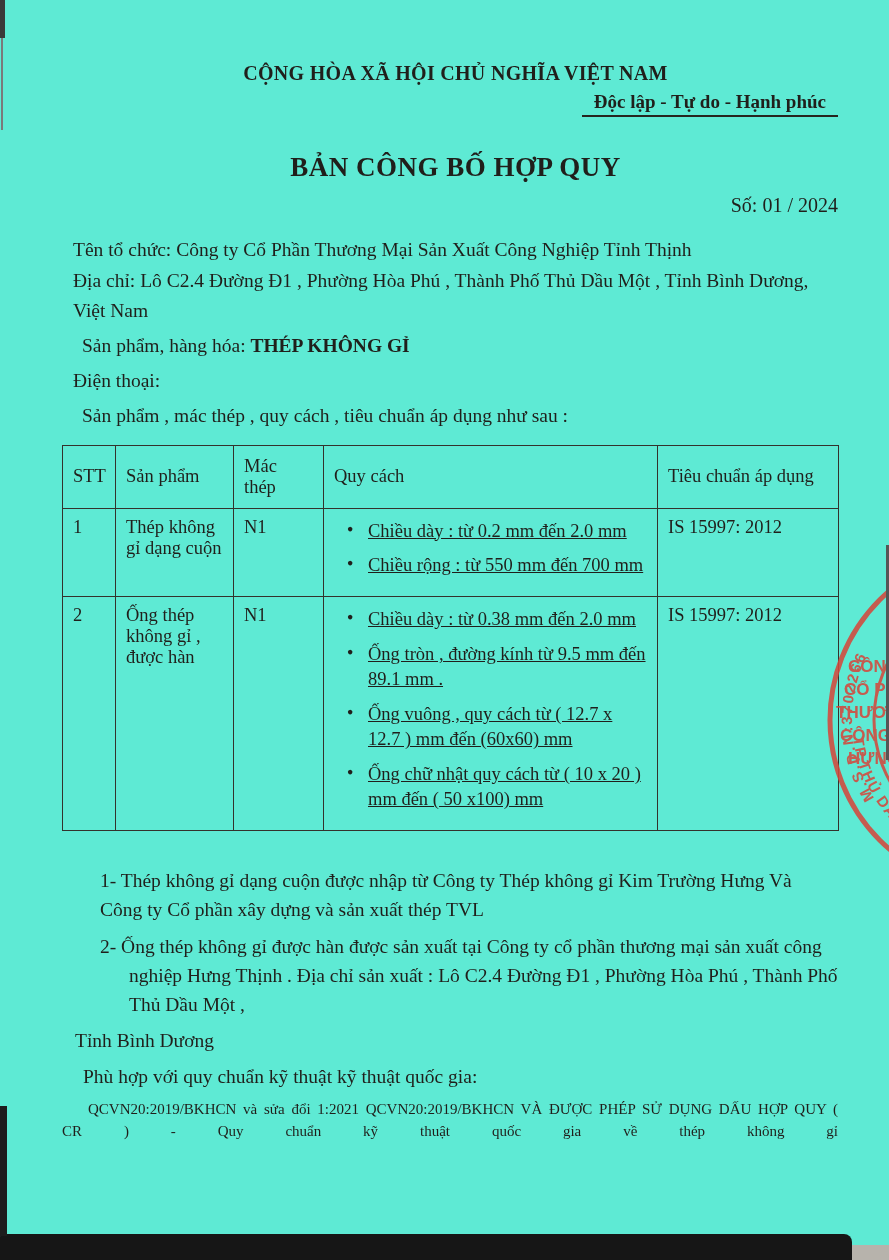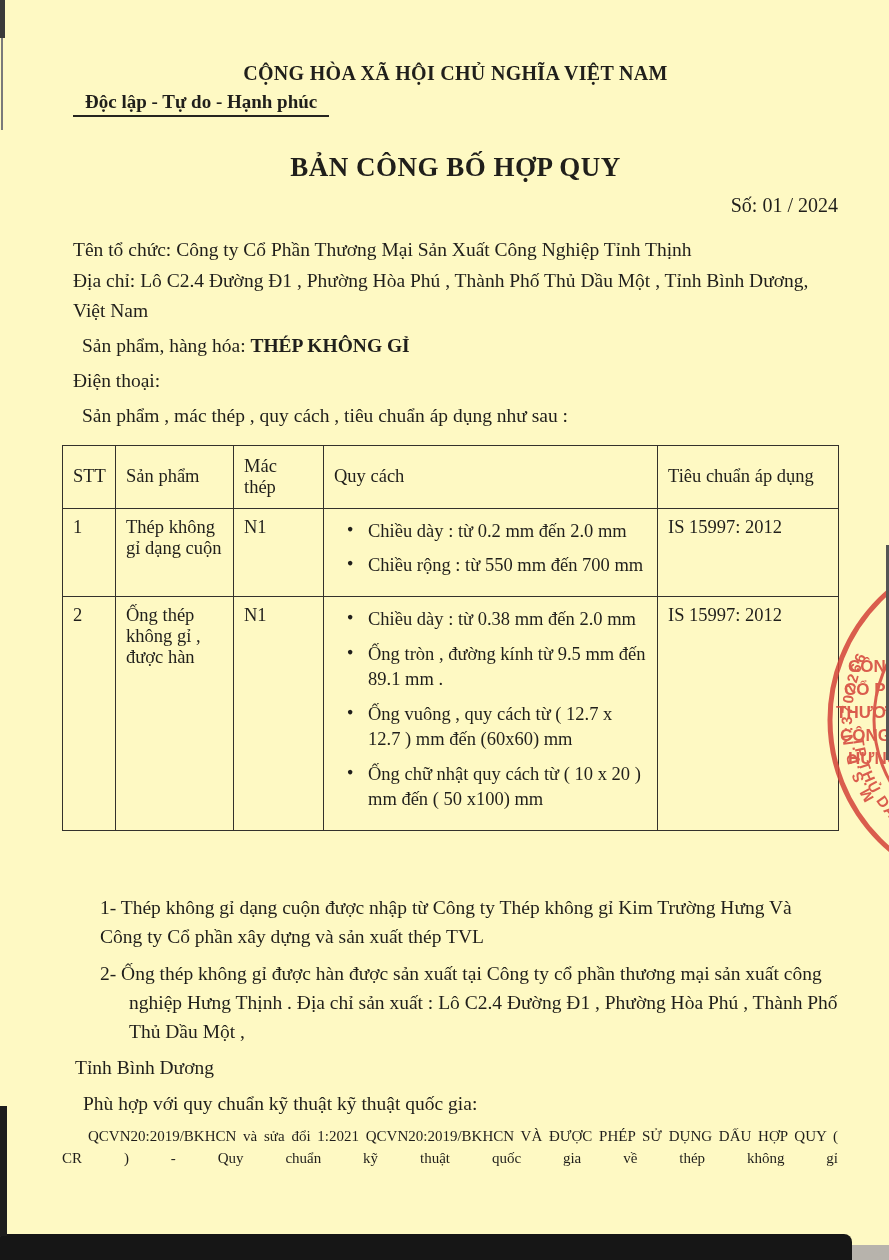--- a/index.html
+++ b/index.html
@@ -6,27 +6,27 @@
   html, body { margin: 0; padding: 0; }
   body {
     width: 889px; height: 1260px;
     font-family: "Liberation Serif", "DejaVu Serif", serif;
     color: #201f1b;
     background: #e8e6e1;
   }
   .page {
     position: relative;
     width: 889px; height: 1260px;
-    background: #fef9c3;
+    background: #5eead4;
     overflow: hidden;
   }
   .content { position: absolute; inset: 0; padding: 62px 51px 0 73px; }
 
   .nat-title { text-align: center; font-weight: bold; font-size: 20px; letter-spacing: 0.3px; }
-  .nat-motto-wrap { text-align: left; margin-top: 6px; }
+  .nat-motto-wrap { text-align: right; margin-top: 6px; }
   .nat-motto { display: inline-block; font-weight: bold; font-size: 19px; padding: 0 12px 2px; border-bottom: 2px solid #26251f; }
 
   .doc-title { text-align: center; font-weight: bold; font-size: 27px; margin-top: 35px; letter-spacing: 0.5px; }
   .doc-number { text-align: right; font-size: 20px; margin-top: 11px; }
 
   .line { font-size: 19.5px; line-height: 1.5; margin: 2px 0; }
   .first { margin-top: 18px; }
   .phone { margin-top: 6px; }
   .indent1 { margin-left: 9px; margin-top: 6px; }
   .bold { font-weight: bold; }
@@ -40,25 +40,25 @@
     border: 1.6px solid #34322c;
     padding: 8px 10px;
     vertical-align: top; text-align: left; font-weight: normal;
   }
   .spec-table th { padding: 10px; vertical-align: middle; }
   .c-stt { width: 53px; } .c-sp { width: 118px; } .c-mt { width: 90px; }
   .c-qc { width: 334px; } .c-tc { width: 181px; }
   .th-stt, .td-stt { text-align: center; }
   .td-mt { text-align: center; }
   .td-just { text-align: justify; }
-  .qc-list { margin: 2px 0 0; padding: 0 0 0 13px; list-style: none; }
+  .qc-list { margin: 2px 0 0; padding: 0 0 0 13px; list-style: none; text-decoration: underline; }
   .qc-list li { position: relative; padding-left: 21px; margin-bottom: 10px; line-height: 1.35; }
   .qc-list li::before { content: "●"; position: absolute; left: 0; top: 3px; font-size: 10.5px; color: #201f1b; }
 
-  .notes { margin-top: 62px; }
+  .notes { margin-top: 35px; }
   .note { font-size: 19.5px; line-height: 1.5; margin: 0 0 7px 27px; }
   .note-hang { padding-left: 29px; text-indent: -29px; }
   .prov { margin: 0 0 0 2px; }
   .conf { margin: 6px 0 0 10px; }
   .qcvn {
     font-size: 15px; line-height: 1.5;
     margin: 7px 0 0 -11px; width: 776px;
     text-align: justify; text-align-last: justify;
     text-indent: 26px; word-spacing: 3px;
   }

